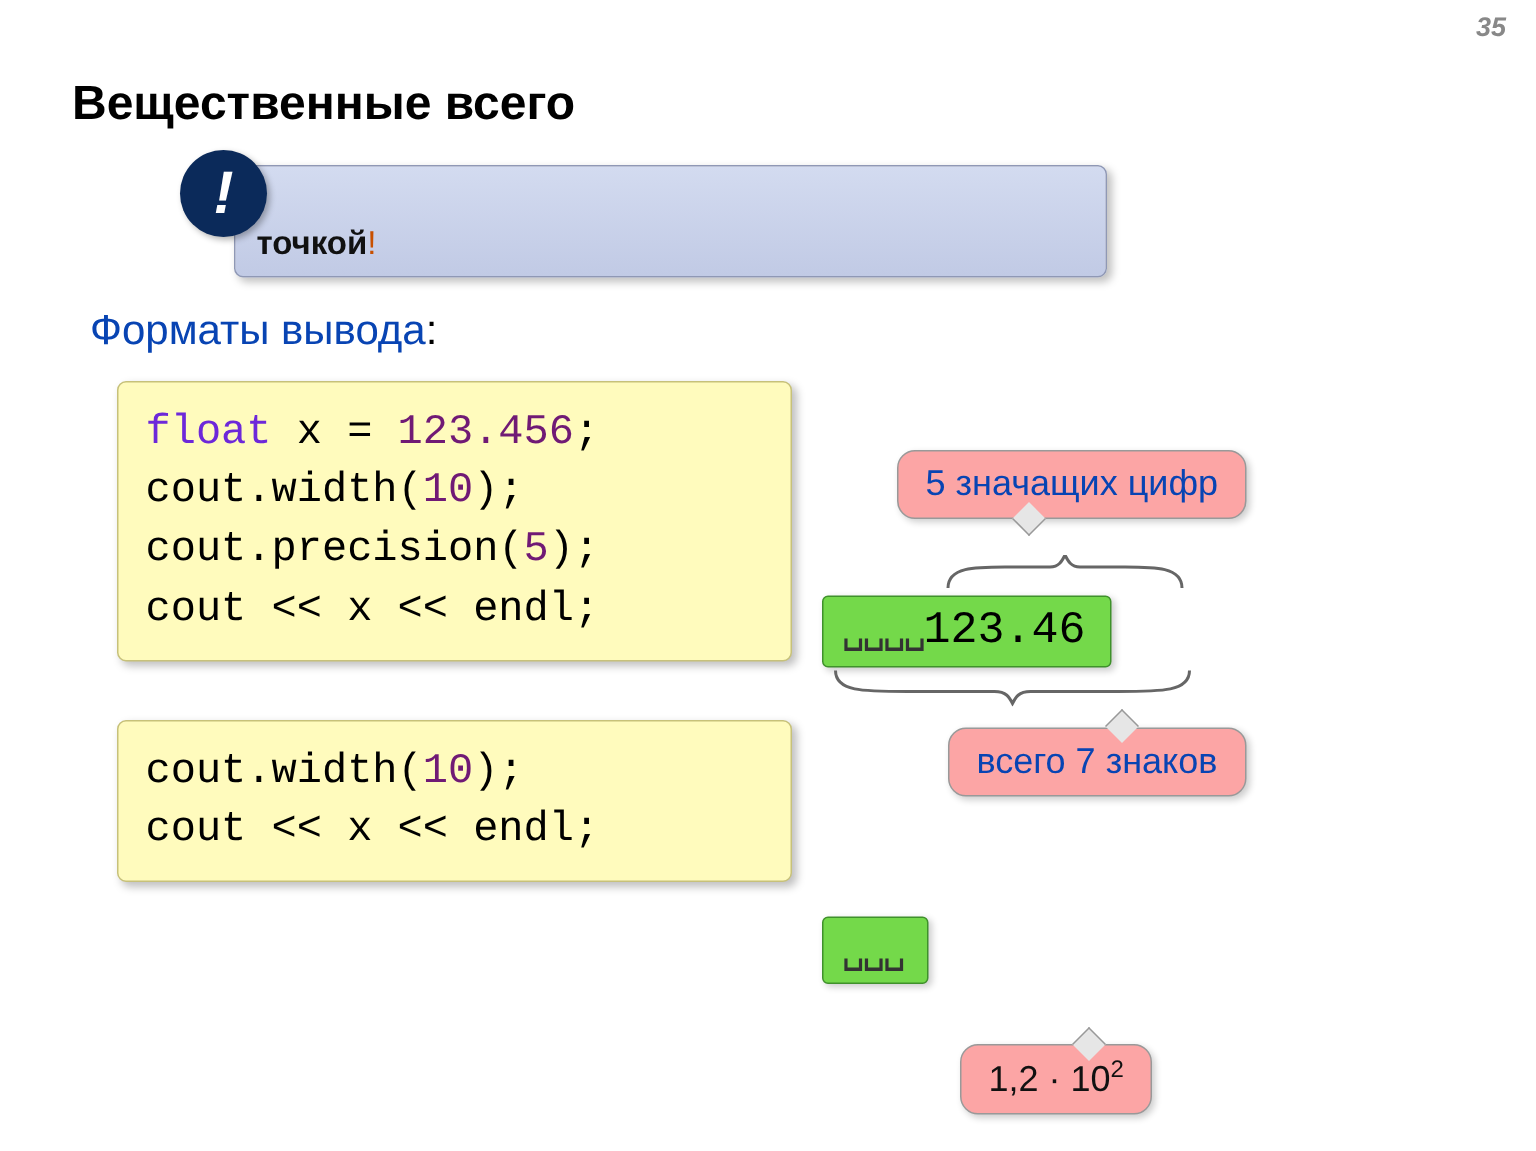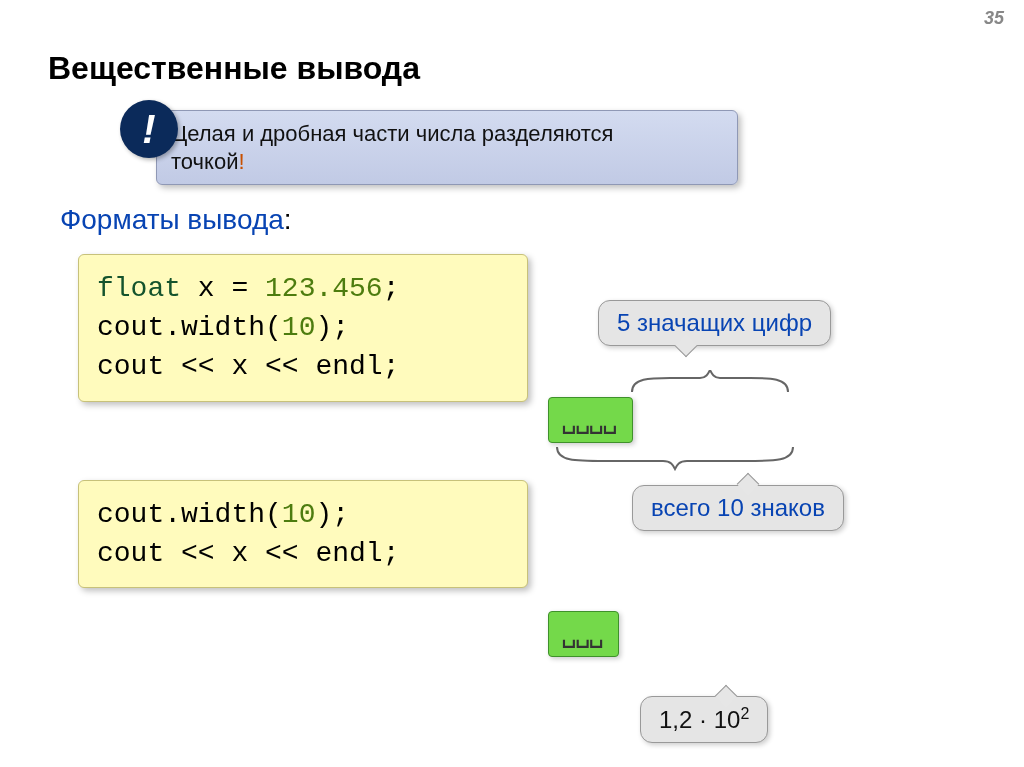--- a/index.html
+++ b/index.html
@@ -41,21 +41,21 @@
     display: flex;
     align-items: center;
     padding-left: 14px;
     padding-right: 12px;
   }
   .note-text {
     font-size: 22px;
     color: #111;
     line-height: 1.25;
   }
-  .note-bold { font-weight: normal; text-align: right; }
+  .note-bold { font-weight: bold; text-align: right; }
   .note-excl { color: #c85000; }
   .excl-badge {
     position: absolute;
     top: 100px;
     left: 120px;
     width: 58px;
     height: 58px;
     background: #0b2a5a;
     border-radius: 50%;
     color: #fff;
@@ -84,25 +84,25 @@
     border-radius: 6px;
     box-shadow: 3px 3px 6px rgba(0,0,0,0.25);
     padding: 14px 18px;
     font-family: "Courier New", monospace;
     font-size: 28px;
     line-height: 1.4;
     color: #000;
   }
   .code-box-1 { top: 254px; left: 78px; width: 450px; }
   .code-box-2 { top: 480px; left: 78px; width: 450px; }
-  .kw-type { color: #14532d; }
-  .kw-num  { color: #4d7c0f; }
+  .kw-type { color: #6d28d9; }
+  .kw-num  { color: #701a75; }
   .callout {
     position: absolute;
-    background: #e5e5e5;
+    background: #fca5a5;
     border: 1px solid #999;
     border-radius: 12px;
     padding: 8px 18px;
     font-size: 24px;
     color: #0844b3;
     box-shadow: 2px 2px 5px rgba(0,0,0,0.2);
   }
   .callout-1 { top: 300px; left: 598px; }
   .callout-2 { top: 485px; left: 632px; }
   .callout-3 { top: 696px; left: 640px; }
@@ -139,65 +139,69 @@
   }
   .tail-1 { top: 338px; left: 678px; } 
   .tail-2 { top: 476px; left: 740px; transform: rotate(135deg); } 
   .tail-3 { top: 688px; left: 718px; transform: rotate(135deg); }
 </style>
 </head>
 <body>
 
 <div class="page-num">35</div>
 
-<div class="title">Вещественные вывода</div>
+<div class="title">Вещественные всего</div>
 
 <div class="excl-badge">!</div>
 
 <div class="note-box">
   <div class="note-text">
-    <span>Целая и дробная части числа разделяются</span><br>
+    <br>
     <span class="note-bold">точкой</span><span class="note-excl">!</span>
   </div>
 </div>
 
 <div class="subtitle">
   <span>Форматы вывода</span><span class="subtitle-colon">:</span>
 </div>
 
 <div class="code-box code-box-1">
   <div>
     <span class="kw-type">float</span><span> x = </span><span class="kw-num">123.456</span><span>;</span>
   </div>
   <div>
     <span>cout.width(</span><span class="kw-num">10</span><span>);</span>
   </div>
+  <div>
+    <span>cout.precision(</span><span class="kw-num">5</span><span>);</span>
+  </div>
   <div>cout &lt;&lt; x &lt;&lt; endl;</div>
 </div>
 
 <div class="code-box code-box-2">
   <div>
     <span>cout.width(</span><span class="kw-num">10</span><span>);</span>
   </div>
   <div>cout &lt;&lt; x &lt;&lt; endl;</div>
 </div>
 
 <div class="callout callout-1">5 значащих цифр</div>
 <div class="tail tail-1"></div>
 
-<div class="callout callout-2">всего 10 знаков</div>
+<div class="callout callout-2">всего 7 знаков</div>
 <div class="tail tail-2"></div>
 
 <div class="callout callout-3">
   <span>1,2 · 10</span><span class="sup">2</span>
 </div>
 <div class="tail tail-3"></div>
 
 <div class="out-box out-1">
   <span class="spaces">␣␣␣␣</span>
+    <span>123.46</span>
 </div>
 <div class="out-box out-2">
   <span class="spaces">␣␣␣</span>
 </div>
 
 <div class="brace" style="top:370px; left:630px;">
   <svg width="160" height="24" viewBox="0 0 160 24">
     <path d="M2 22 C 2 8, 20 8, 40 8 L 70 8 C 76 8, 78 4, 80 0 C 82 4, 84 8, 90 8 L 120 8 C 140 8, 158 8, 158 22" fill="none" stroke="#666" stroke-width="2"></path>
   </svg>
 </div>

